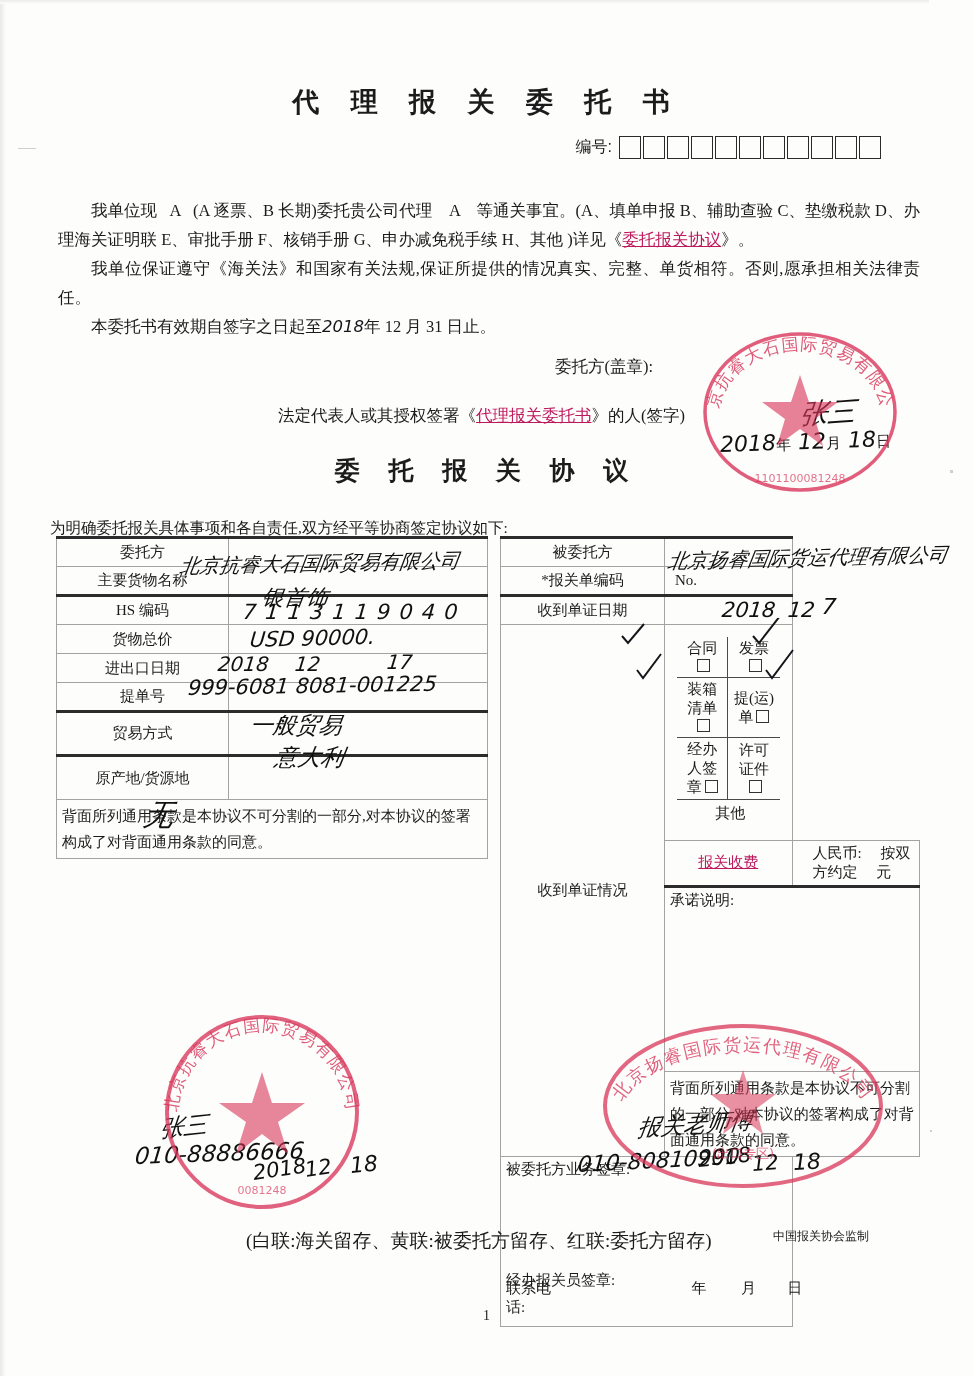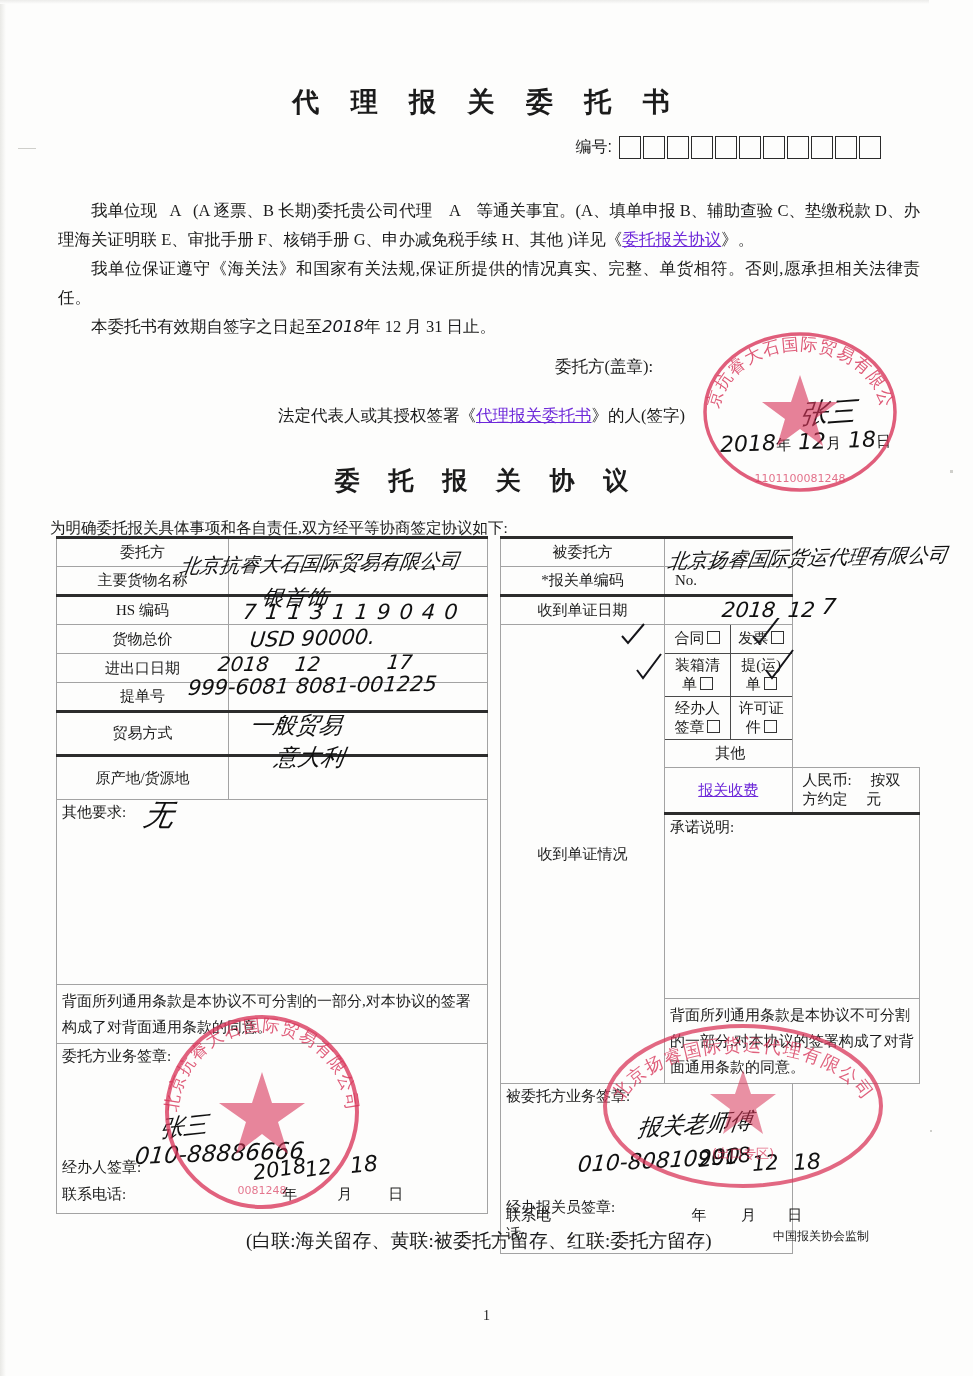--- a/index.html
+++ b/index.html
@@ -39,33 +39,33 @@
     display:block; width:22px; height:23px;
     border:1.3px solid #2a2a2a; background:transparent;
   }
 
   
   .body-text {
     position:absolute; left:58px; top:196px; width:862px;
     font-size:16.5px; line-height:29px; text-align:justify;
   }
   .body-text p { margin:0; text-indent:2em; }
-  .lnk { color:#6d28d9; text-decoration:underline; }
+  .lnk { color:#be185d; text-decoration:underline; }
 
   .entrust-sign {
     position:absolute; left:555px; top:356px;
     font-size:16.5px;
   }
   .legal-rep {
     position:absolute; left:278px; top:405px;
     font-size:16.5px;
   }
 
   .agreement-title {
-    position:absolute; left:0; top:464px; width:973px;
+    position:absolute; left:0; top:454px; width:973px;
     text-align:center;
     font-size:25px; font-weight:bold; letter-spacing:10px;
     font-family:"DejaVu Sans","Liberation Sans",sans-serif;
   }
   .intro-line {
     position:absolute; left:50px; top:518px;
     font-size:15.5px;
   }
 
   
@@ -98,21 +98,21 @@
     border:1.3px solid #333; vertical-align:-1px; margin-left:3px;
     position:relative;
   }
   .sub { width:100%; border-collapse:collapse; }
   .sub td { border:1px solid #4a4a4a; height:28px; text-align:center; padding:2px 4px; }
   .sub td.left-al { text-align:center; padding-left:8px; }
   .sub tr:first-child td { border-top:0; }
   .sub tr:last-child td { border-bottom:0; }
   .sub td:first-child { border-left:0; }
   .sub td:last-child { border-right:0; }
-  .nest { padding:0 !important; height:auto !important;margin-left:26px; }
+  .nest { padding:12px !important; height:auto !important;margin-left:26px; }
 
   
   .hw {
     position:absolute;
     font-family:"DejaVu Sans","Liberation Sans",sans-serif;
     color:#101010;
     font-style:italic;
     white-space:nowrap;
     transform-origin:left center;
   }
@@ -225,41 +225,21 @@
       </tr>
       <tr>
         <td class="lbl h-tall thick-bottom">贸易方式</td>
         <td class="val h-tall thick-bottom"></td>
       </tr>
       <tr>
         <td class="lbl h-tall">原产地/货源地</td>
         <td class="val h-tall"></td>
       </tr>
       <tr>
-        <td class="h-free" colspan="2">
-          <span>其他要求:</span>
-        </td>
-      </tr>
-      <tr>
         <td class="h-terms" colspan="2">背面所列通用条款是本协议不可分割的一部分,对本协议的签署构成了对背面通用条款的同意。</td>
-      </tr>
-      <tr>
-        <td class="h-sig" colspan="2">
-          <div>委托方业务签章:</div>
-          <div style="position:absolute;left:5px;bottom:36px;">经办人签章:</div>
-          <div style="position:absolute;left:5px;bottom:9px;display:flex;gap:3px;align-items:baseline;">
-            <span>联系电话:</span>
-            <span style="display:inline-block;width:150px"></span>
-            <span>年</span>
-            <span style="display:inline-block;width:34px"></span>
-            <span>月</span>
-            <span style="display:inline-block;width:30px"></span>
-            <span>日</span>
-          </div>
-        </td>
       </tr>
     </tbody>
   </table>
 
   <table class="tbl right">
     <colgroup>
         <col style="width:164px">
         <col>
       </colgroup>
     <tbody>
@@ -309,21 +289,21 @@
               </tr>
             </tbody>
           </table>
         </td>
       </tr>
 
       <tr>
         <td class="lbl thick-bottom">
           <span class="lnk">报关收费</span>
         </td>
-        <td class="val thick-bottom" style="text-align:left;padding-left:10px;margin-left:8px;">
+        <td class="val thick-bottom" style="text-align:left;padding-left:20px;margin-left:8px;">
           <span>人民币:</span>
           &nbsp;&nbsp;&nbsp;
           <span>按双方约定</span>
           &nbsp;&nbsp;&nbsp;
           <span>元</span>
         </td>
       </tr>
       <tr>
         <td class="h-free" colspan="2">
           <span>承诺说明:</span>

